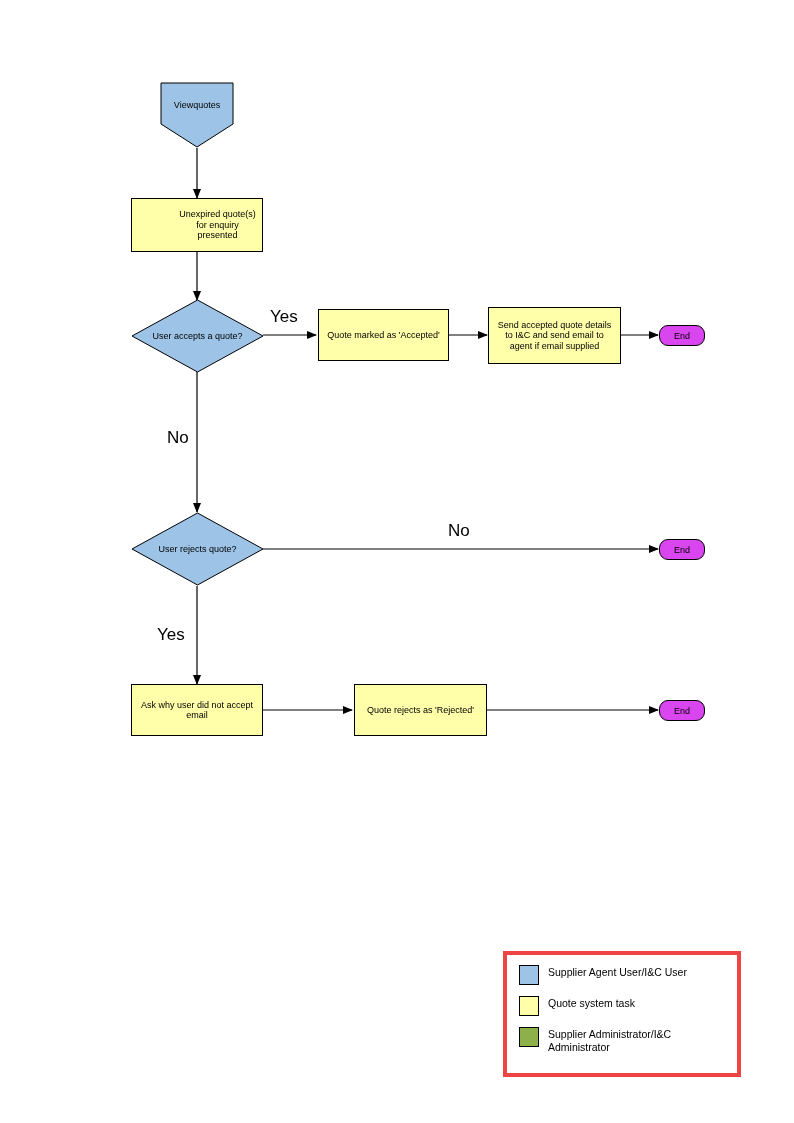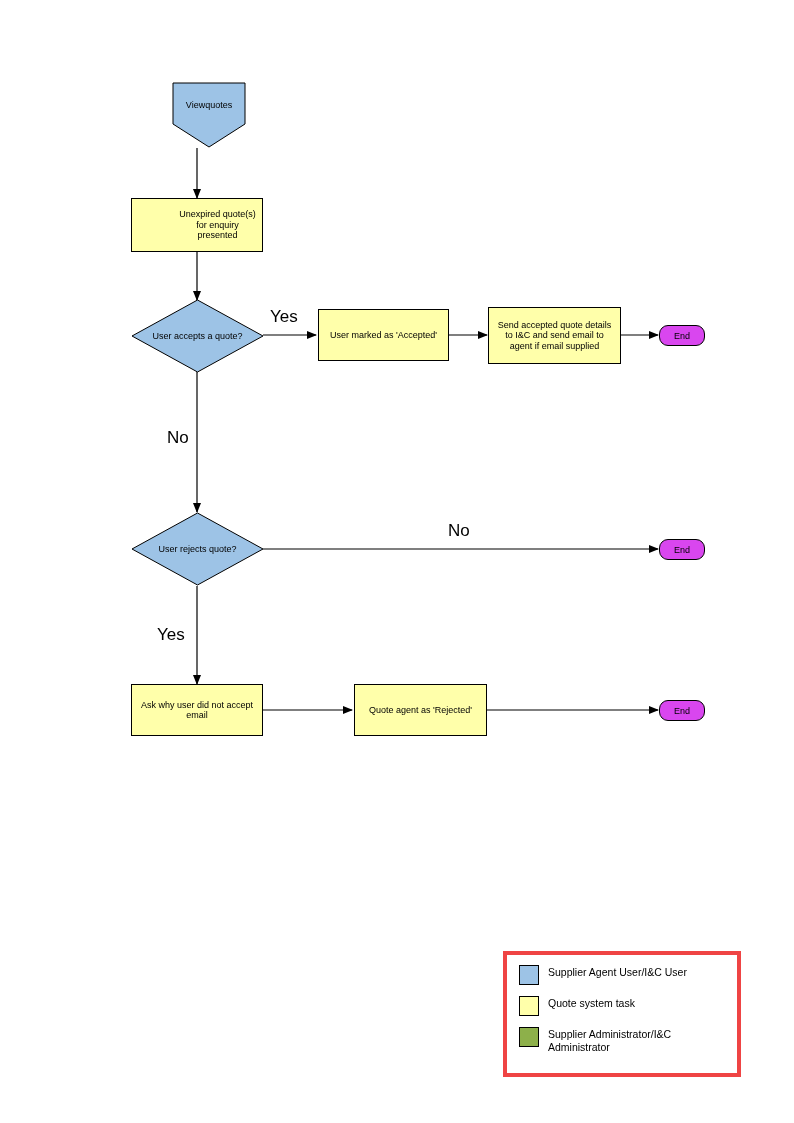--- a/index.html
+++ b/index.html
@@ -158,40 +158,40 @@
 
     <line x1="263" y1="549" x2="658" y2="549" stroke="#000" stroke-width="1.2" marker-end="url(#arrow)"></line>
 
     <line x1="197" y1="586" x2="197" y2="684" stroke="#000" stroke-width="1.2" marker-end="url(#arrow)"></line>
 
     <line x1="263" y1="710" x2="352" y2="710" stroke="#000" stroke-width="1.2" marker-end="url(#arrow)"></line>
 
     <line x1="487" y1="710" x2="658" y2="710" stroke="#000" stroke-width="1.2" marker-end="url(#arrow)"></line>
   </svg>
 
-  <div class="pentagon-wrap" style="left:172px; top:82px; width:74px; height:66px;text-decoration:underline;">
+  <div class="pentagon-wrap" style="left:160px; top:82px; width:74px; height:66px;text-decoration:underline;">
     <svg width="74" height="66" viewBox="0 0 74 66">
       <polygon points="1,1 73,1 73,42 37,65 1,42" fill="#9dc3e6" stroke="#000000" stroke-width="1"></polygon>
     </svg>
     <div class="pentagon-label">Viewquotes</div>
   </div>
 
   <div class="node process" style="left:131px; top:198px; width:132px; height:54px;padding-left:45px;">
     <span>Unexpired quote(s) for enquiry presented</span>
   </div>
 
   <div class="decision-wrap" style="left:131px; top:299px; width:133px; height:74px;">
     <svg width="133" height="74" viewBox="0 0 133 74">
       <polygon points="66.5,1 132,37 66.5,73 1,37" fill="#9dc3e6" stroke="#000000" stroke-width="1"></polygon>
     </svg>
     <div class="decision-label">User accepts a quote?</div>
   </div>
 
   <div class="node process" style="left:318px; top:309px; width:131px; height:52px;">
-    <span>User  marked as 'Accepted'</span>
+    <span>Quote  marked as 'Accepted'</span>
   </div>
 
   <div class="node process" style="left:488px; top:307px; width:133px; height:57px;">
     <span>Send accepted quote details to I&amp;C and send email to agent if email supplied</span>
   </div>
 
   <div class="terminator" style="left:659px; top:325px; width:44px; height:19px;">
     <span>End</span>
   </div>
 
@@ -204,21 +204,21 @@
 
   <div class="terminator" style="left:659px; top:539px; width:44px; height:19px;">
     <span>End</span>
   </div>
 
   <div class="node process" style="left:131px; top:684px; width:132px; height:52px;">
     <span>Ask why user did not accept email</span>
   </div>
 
   <div class="node process" style="left:354px; top:684px; width:133px; height:52px;">
-    <span>Quote  agent as 'Rejected'</span>
+    <span>Quote  rejects as 'Rejected'</span>
   </div>
 
   <div class="terminator" style="left:659px; top:700px; width:44px; height:19px;">
     <span>End</span>
   </div>
 
   <div class="edge-label" style="left:270px; top:307px;">Yes</div>
   <div class="edge-label" style="left:167px; top:428px;">No</div>
   <div class="edge-label" style="left:448px; top:521px;">No</div>
   <div class="edge-label" style="left:157px; top:625px;">Yes</div>

